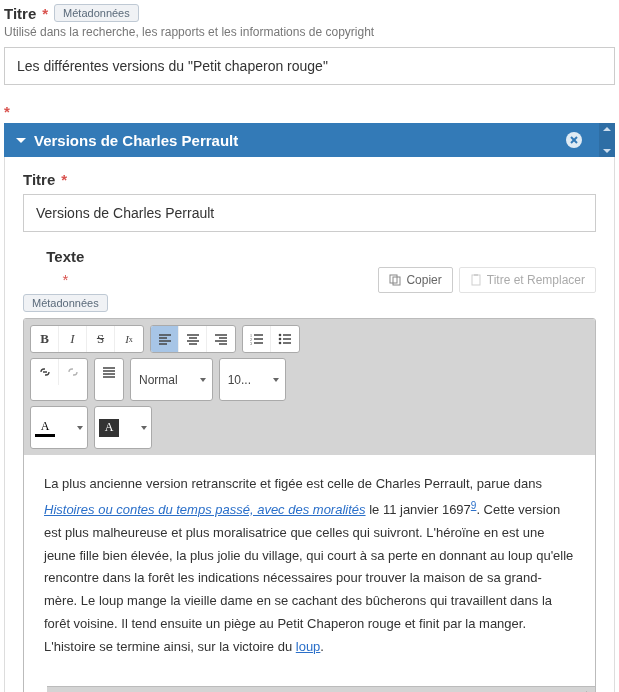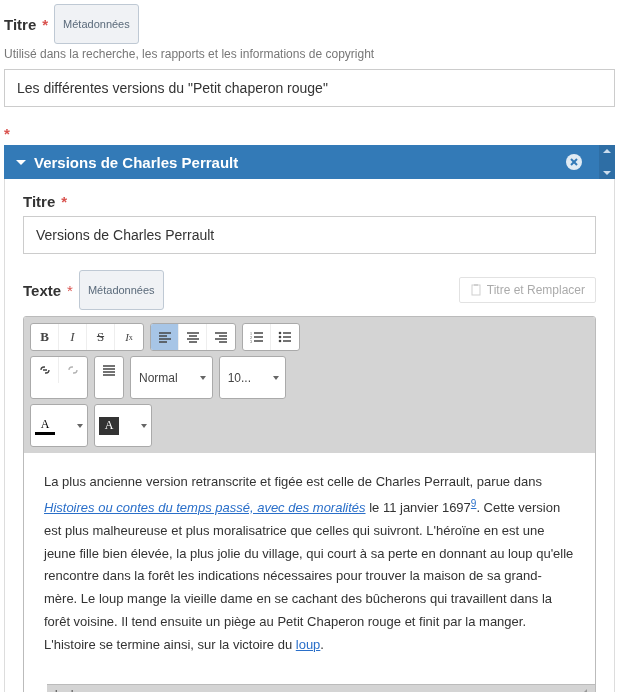--- a/index.html
+++ b/index.html
@@ -19,21 +19,21 @@
   display: flex;
   align-items: center;
   gap: 6px;
 }
 .required { color: #d9534f; font-size: 15px; }
 .meta-tag {
   display: inline-block;
   background: #f0f2f5;
   border: 1px solid #bfc9d4;
   border-radius: 3px;
-  padding: 13px 8px;
+  padding: 2px 8px;
   font-size: 11px;
   color: #5a6a7a;
   font-weight: 400;
 }
 .help-text {
   font-size: 12px;
   color: #777;
   margin-bottom: 8px;
 }
 .text-input {
@@ -95,21 +95,21 @@
   margin-bottom: 6px;
   display: flex;
   align-items: center;
   gap: 6px;
 }
 .texte-row {
   display: flex;
   align-items: center;
   margin-bottom: 6px;
 }
-.texte-row .left { display: flex; align-items: center; gap: 6px; }
+.texte-row .left { display: flex; align-items: center; gap: 6px; flex-direction: column; }
 .texte-row .actions { margin-left: auto; display: flex; gap: 6px; }
 .action-btn {
   border: 1px solid #ccc;
   background: #fff;
   padding: 5px 10px;
   font-size: 12px;
   color: #666;
   display: flex;
   align-items: center;
   gap: 5px;
@@ -251,20 +251,27 @@
   <input type="text" class="text-input" value="Versions de Charles Perrault" style="">
 
   
   <div class="texte-row">
     <div class="left">
       <span style="font-size:15px;font-weight:600">Texte</span>
       <span class="required">*</span>
       <span class="meta-tag">Métadonnées</span>
     </div>
     <div class="actions">
+      <div class="action-btn">
+        <svg width="12" height="12" viewBox="0 0 12 12">
+            <rect x="1" y="1" width="7" height="8" fill="none" stroke="#888"></rect>
+            <rect x="4" y="3" width="7" height="8" fill="none" stroke="#888"></rect>
+          </svg>
+        <span>Copier</span>
+      </div>
       <div class="action-btn disabled">
         <svg width="12" height="12" viewBox="0 0 12 12">
             <rect x="2" y="1" width="8" height="10" fill="none" stroke="#aaa"></rect>
             <rect x="4" y="0" width="4" height="2" fill="#aaa"></rect>
           </svg>
         <span>Titre et Remplacer</span>
       </div>
     </div>
   </div>
 

